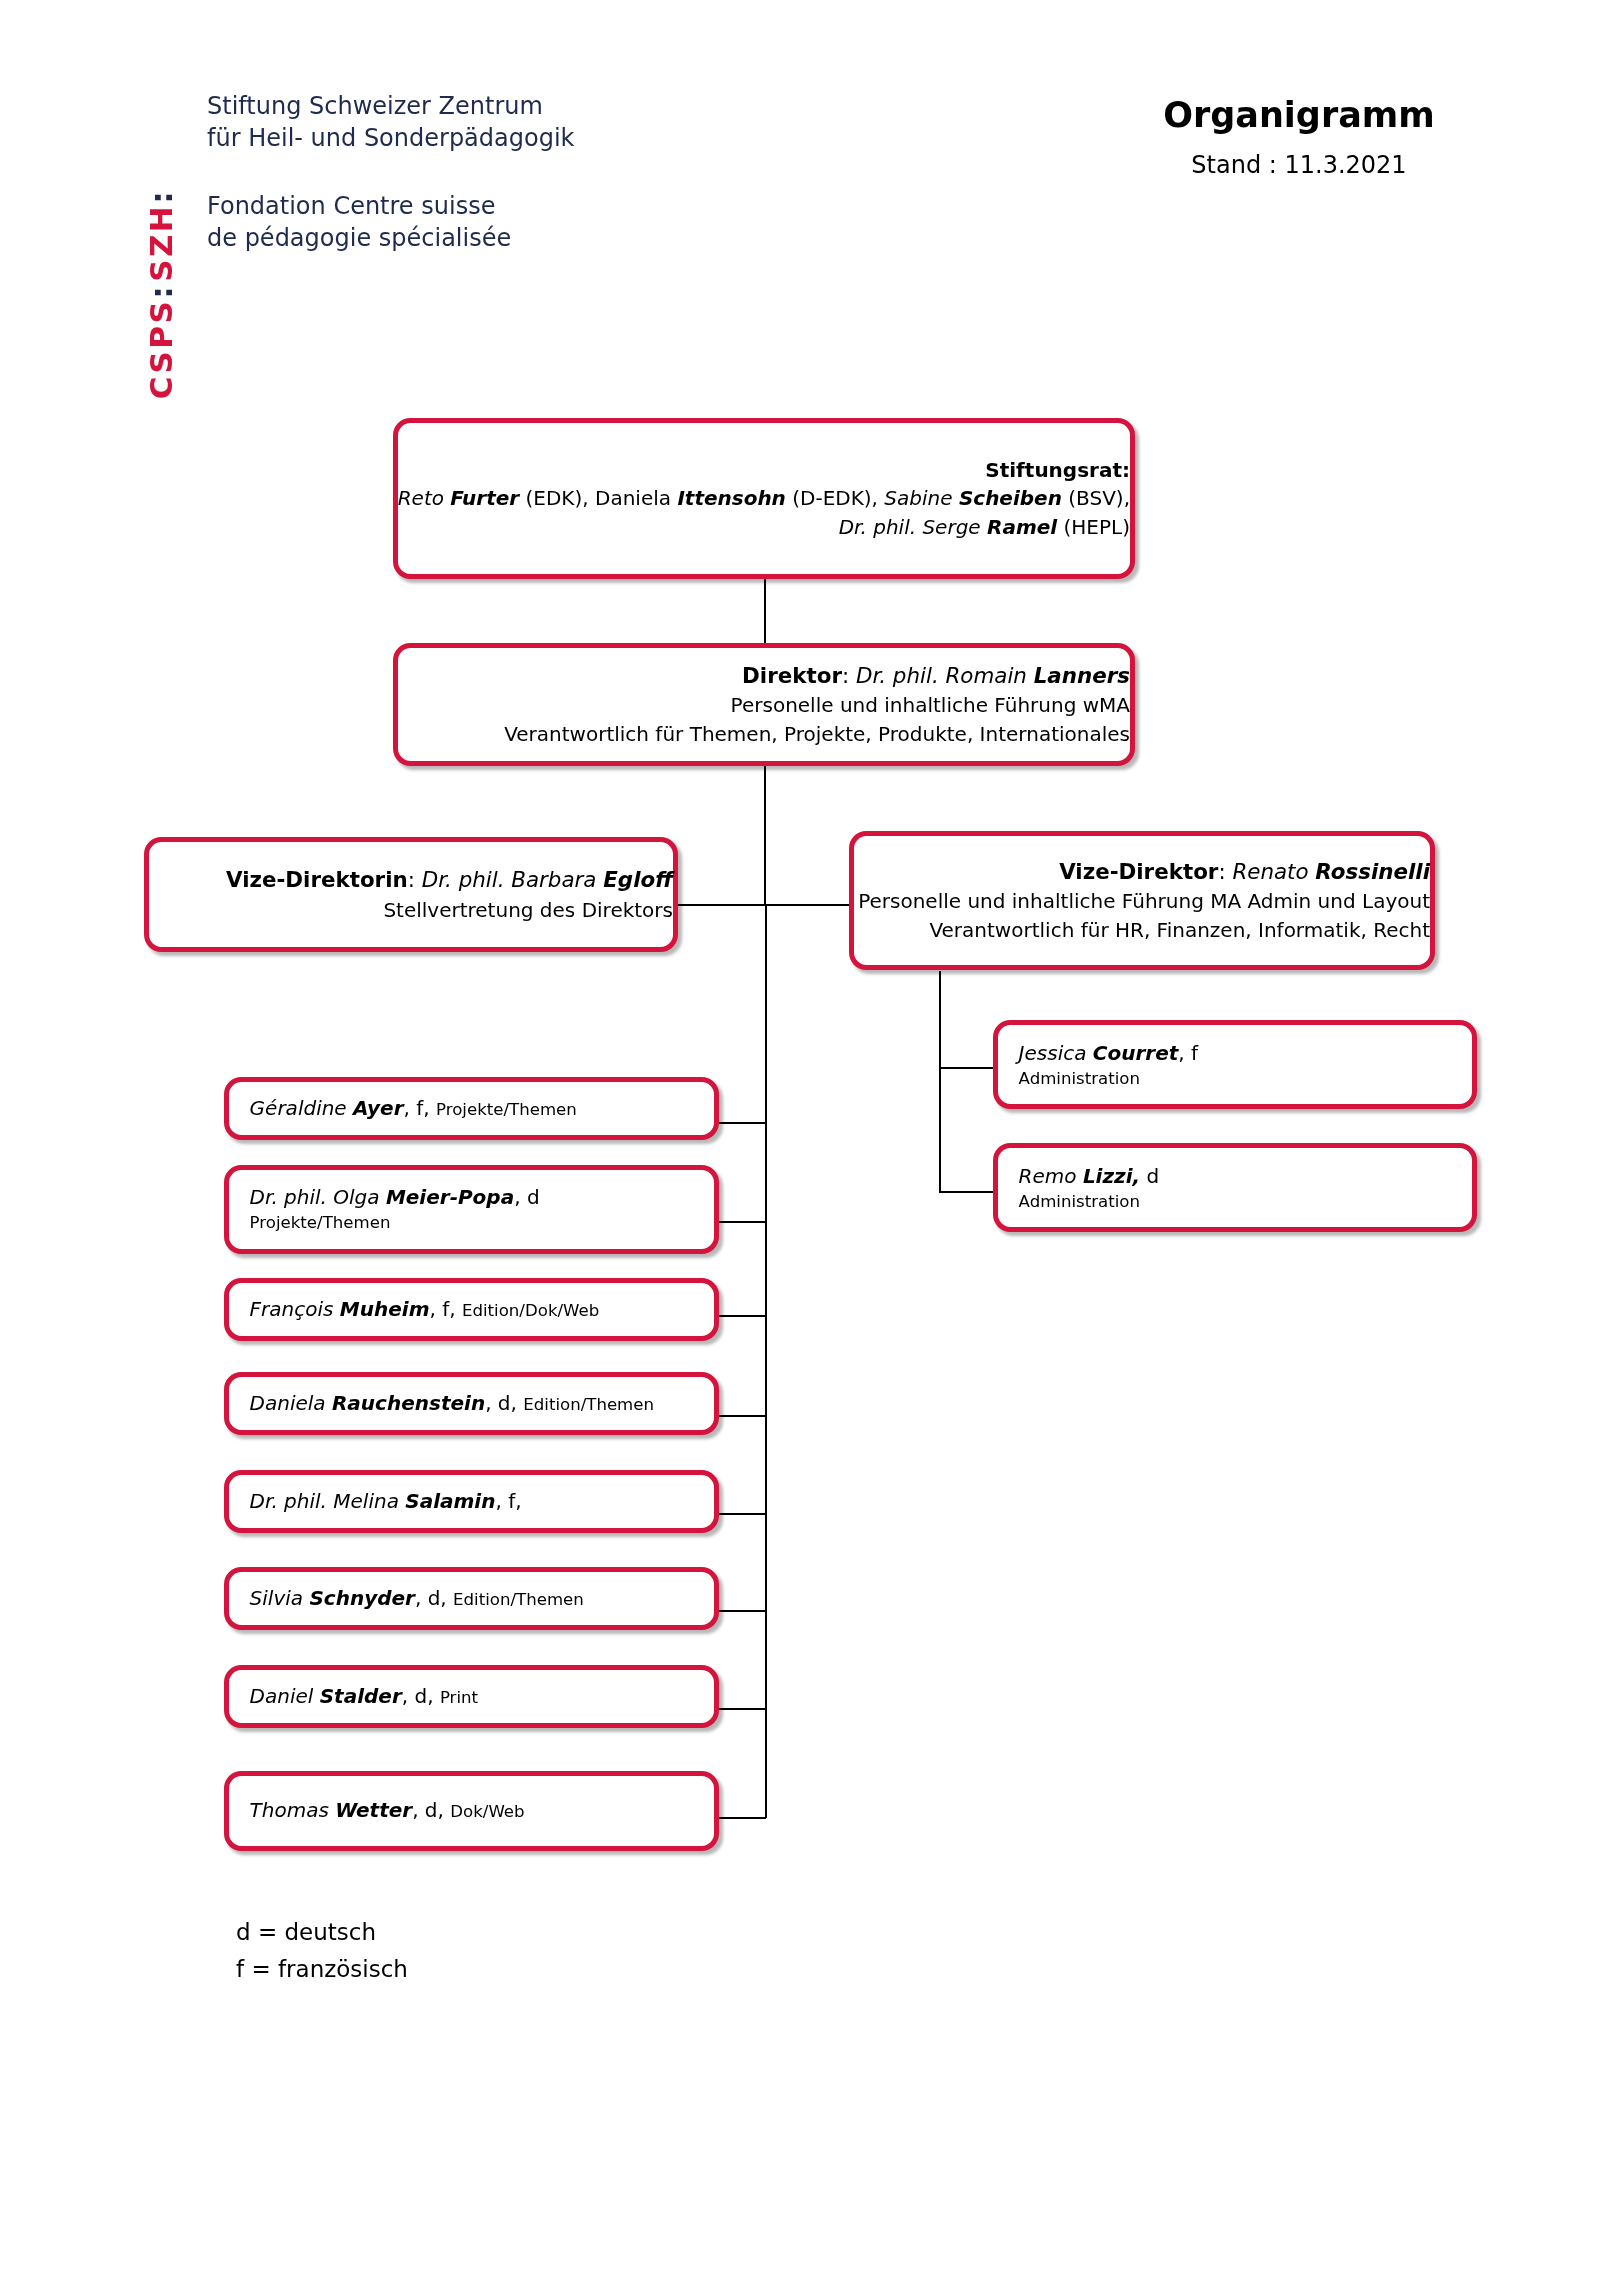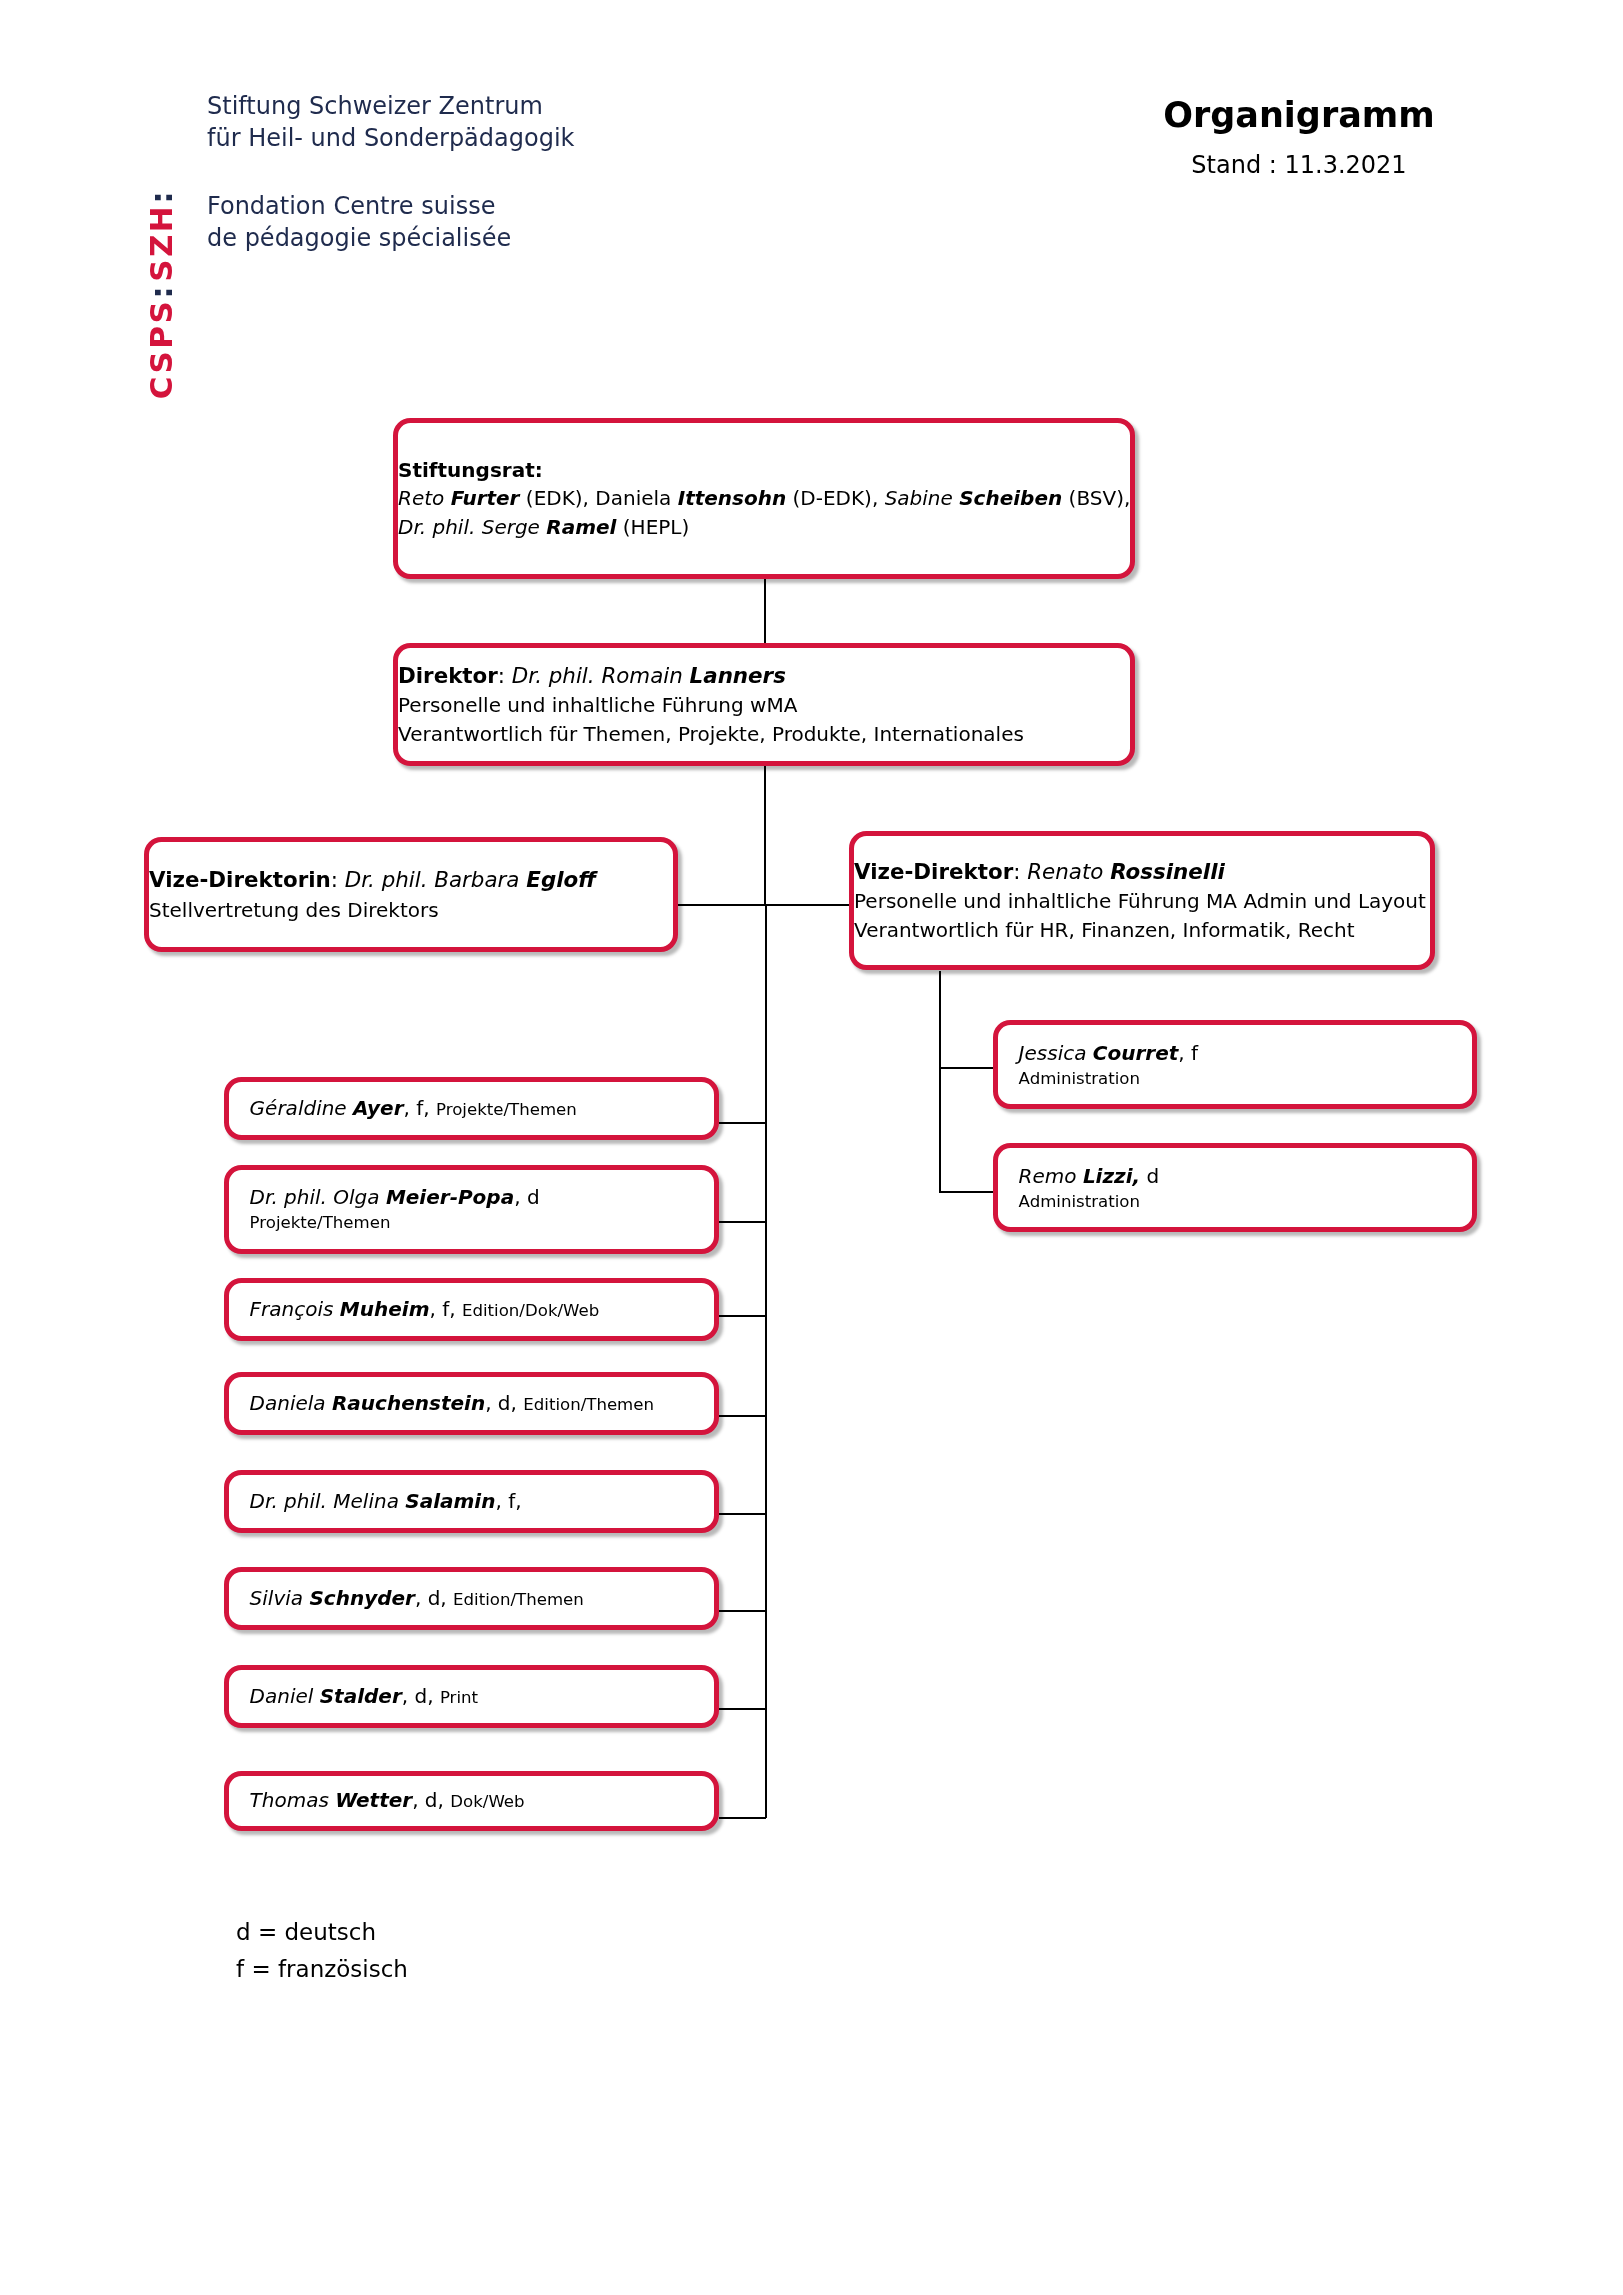--- a/index.html
+++ b/index.html
@@ -87,21 +87,21 @@
     box-sizing: border-box;
     background: #ffffff;
     border: 5.5px solid #d4143c;
     border-radius: 17.4px;
     box-shadow: 3.2px 4px 3.2px rgba(0,0,0,0.28);
     display: flex;
     flex-direction: column;
     justify-content: center;
     z-index: 4;
   }
-  .node.center { text-align: center; align-items: flex-start; }
+  .node.center { text-align: center; align-items: flex-end; }
   .node.left-align { text-align: left; align-items: flex-start; padding-left: 20.6px; }
 
   .ln {
     font-family: "DejaVu Sans", sans-serif;
     font-size: 20px;
     line-height: 1.42;
     color: #000000;
     white-space: nowrap;
   }
   .ln.tight { line-height: 1.36; }
@@ -237,21 +237,21 @@
   </div>
 
   <div class="node left-align" style="left:224px; top:1567px; width:495px; height:63px;">
     <div class="ln tight"><span class="it">Silvia </span><span class="itb">Schnyder</span><span>, d, </span><span class="sm">Edition/Themen</span></div>
   </div>
 
   <div class="node left-align" style="left:224px; top:1665px; width:495px; height:63px;">
     <div class="ln tight"><span class="it">Daniel </span><span class="itb">Stalder</span><span>, d, </span><span class="sm">Print</span></div>
   </div>
 
-  <div class="node left-align" style="left:224px; top:1771px; width:495px; height:60px;">
+  <div class="node left-align" style="left:224px; top:1771px; width:495px; height:80px;">
     <div class="ln tight"><span class="it">Thomas </span><span class="itb">Wetter</span><span>, d, </span><span class="sm">Dok/Web</span></div>
   </div>
 
   <div class="legend">
     <div>d = deutsch</div>
     <div>f = französisch</div>
   </div>
 
 </div>
 

